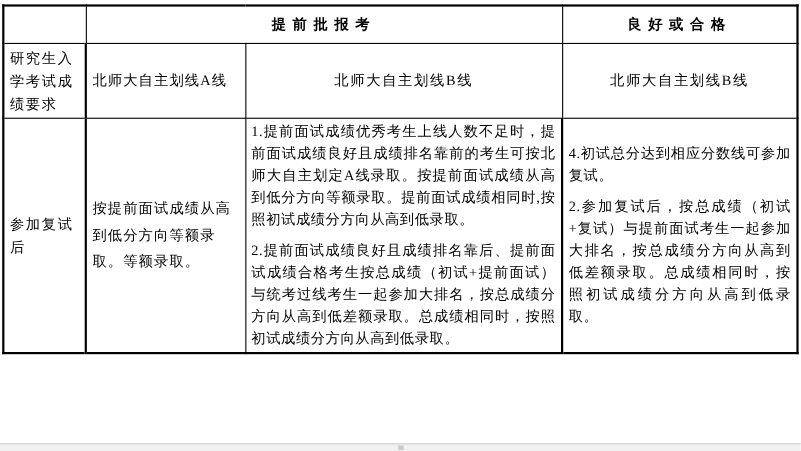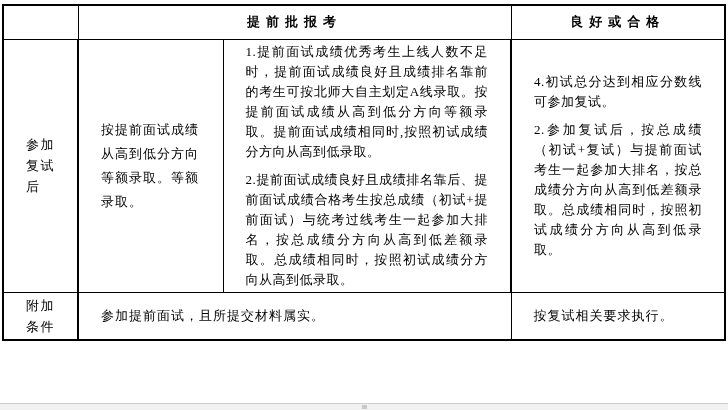--- a/index.html
+++ b/index.html
@@ -22,21 +22,21 @@
     position: absolute;
     top: 4px;
     left: 2px;
     width: 722px;
     border-collapse: collapse;
     table-layout: fixed;
     border: 2px solid #000000;
   }
   table.adm td {
     border: 1px solid #000000;
-    padding: 2px 22px;
+    padding: 2px 5px;
     font-size: 13px;
     vertical-align: middle;
     overflow: hidden;
   }
   tr.r1 { height: 34px; }
   tr.r2 { height: 52px; }
   tr.r3 { height: 68px; }
   tr.r4 { height: 212px; }
   tr.r5 { height: 29px; }
 
@@ -116,39 +116,40 @@
     </colgroup>
 
     <tbody>
         <tr class="r1">
       <td></td>
       <td colspan="2" class="hdr">提前批报考</td>
       <td class="hdr">良好或合格</td>
     </tr>
 
 
+    <tr class="r3">
+      <td class="label">研究生入学考试成绩要求</td>
+      <td class="leftcell bl2">北师大自主划线A线</td>
+      <td class="centercell">北师大自主划线B线</td>
+      <td class="centercell">北师大自主划线B线</td>
+    </tr>
 
     <tr class="r4">
       <td class="label">参加复试后</td>
       <td class="leftcell admx bl2">按提前面试成绩从高到低分方向等额录取。等额录取。</td>
       <td class="bodycell">
         <div>1.提前面试成绩优秀考生上线人数不足时，提前面试成绩良好且成绩排名靠前的考生可按北师大自主划定A线录取。按提前面试成绩从高到低分方向等额录取。提前面试成绩相同时,按照初试成绩分方向从高到低录取。</div>
         <div class="para2">2.提前面试成绩良好且成绩排名靠后、提前面试成绩合格考生按总成绩（初试+提前面试）与统考过线考生一起参加大排名，按总成绩分方向从高到低差额录取。总成绩相同时，按照初试成绩分方向从高到低录取。</div>
       </td>
       <td class="bodycell bl2">
         <div>4.初试总分达到相应分数线可参加复试。</div>
         <div class="para2">2.参加复试后，按总成绩（初试+复试）与提前面试考生一起参加大排名，按总成绩分方向从高到低差额录取。总成绩相同时，按照初试成绩分方向从高到低录取。</div>
       </td>
     </tr>
 
-    <tr class="r5">
-      <td class="label">附加条件</td>
-      <td colspan="2" class="leftcell bl2">参加提前面试，且所提交材料属实。</td>
-      <td class="leftcell">按复试相关要求执行。</td>
-    </tr>
   </tbody>
     </table>
 
   <div class="bottom-bar">
     <div class="center-mark"></div>
   </div>
 
 </div>
 
 </body></html>

